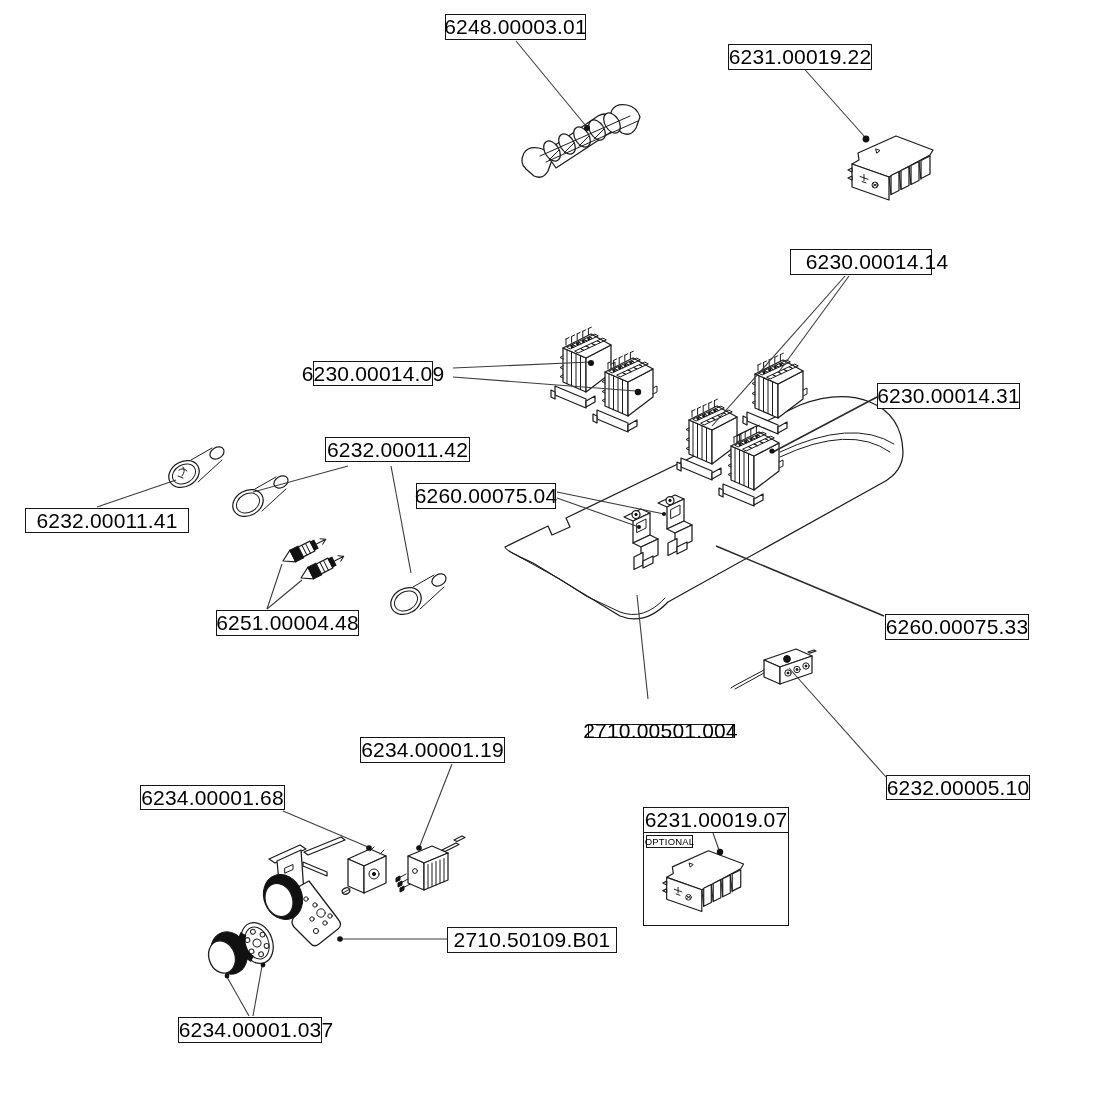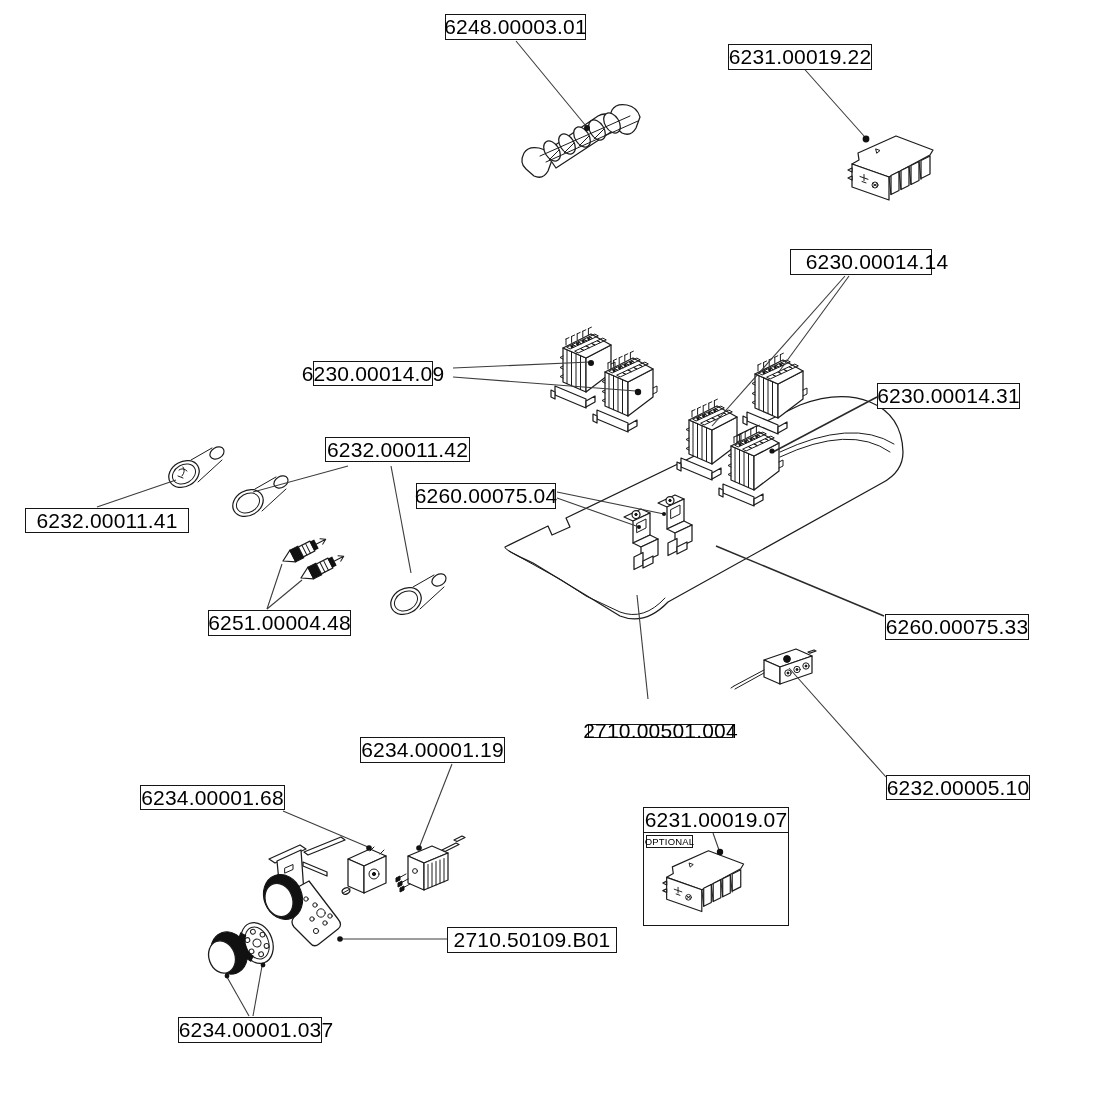--- a/index.html
+++ b/index.html
@@ -303,21 +303,21 @@
 </svg>
 
   <div class="plabel" style="left:445px;top:14px;width:141px;height:26px;">6248.00003.01</div>
   <div class="plabel" style="left:728px;top:44px;width:144px;height:26px;">6231.00019.22</div>
   <div class="plabel" style="left:790px;top:249px;width:142px;height:26px;padding-left:32px;">6230.00014.14</div>
   <div class="plabel" style="left:313px;top:361px;width:120px;height:25px;text-align:right;">6230.00014.09</div>
   <div class="plabel" style="left:877px;top:383px;width:143px;height:26px;">6230.00014.31</div>
   <div class="plabel" style="left:325px;top:421px;width:145px;height:25px;margin-top:16px;">6232.00011.42</div>
   <div class="plabel" style="left:416px;top:483px;width:140px;height:26px;text-align:center;">6260.00075.04</div>
   <div class="plabel" style="left:25px;top:508px;width:164px;height:25px;">6232.00011.41</div>
-  <div class="plabel" style="left:208px;top:610px;width:143px;height:26px;">6251.00004.48</div>
+  <div class="plabel" style="left:216px;top:610px;width:143px;height:26px;">6251.00004.48</div>
   <div class="plabel" style="left:885px;top:614px;width:144px;height:26px;">6260.00075.33</div>
   <div class="plabel" style="left:588px;top:724px;width:145px;height:14px;">2710.00501.004</div>
   <div class="plabel" style="left:360px;top:737px;width:145px;height:26px;">6234.00001.19</div>
   <div class="plabel" style="left:886px;top:775px;width:144px;height:25px;">6232.00005.10</div>
   <div class="plabel" style="left:140px;top:785px;width:145px;height:25px;">6234.00001.68</div>
   <div class="plabel" style="left:643px;top:807px;width:146px;height:26px;">6231.00019.07</div>
   <div class="plabel" style="left:447px;top:927px;width:170px;height:26px;">2710.50109.B01</div>
   <div class="plabel" style="left:178px;top:1017px;width:144px;height:26px;padding-left:12px;">6234.00001.037</div>
 
   <div class="optbox" style="left:643px;top:807px;width:146px;height:119px;"></div>

